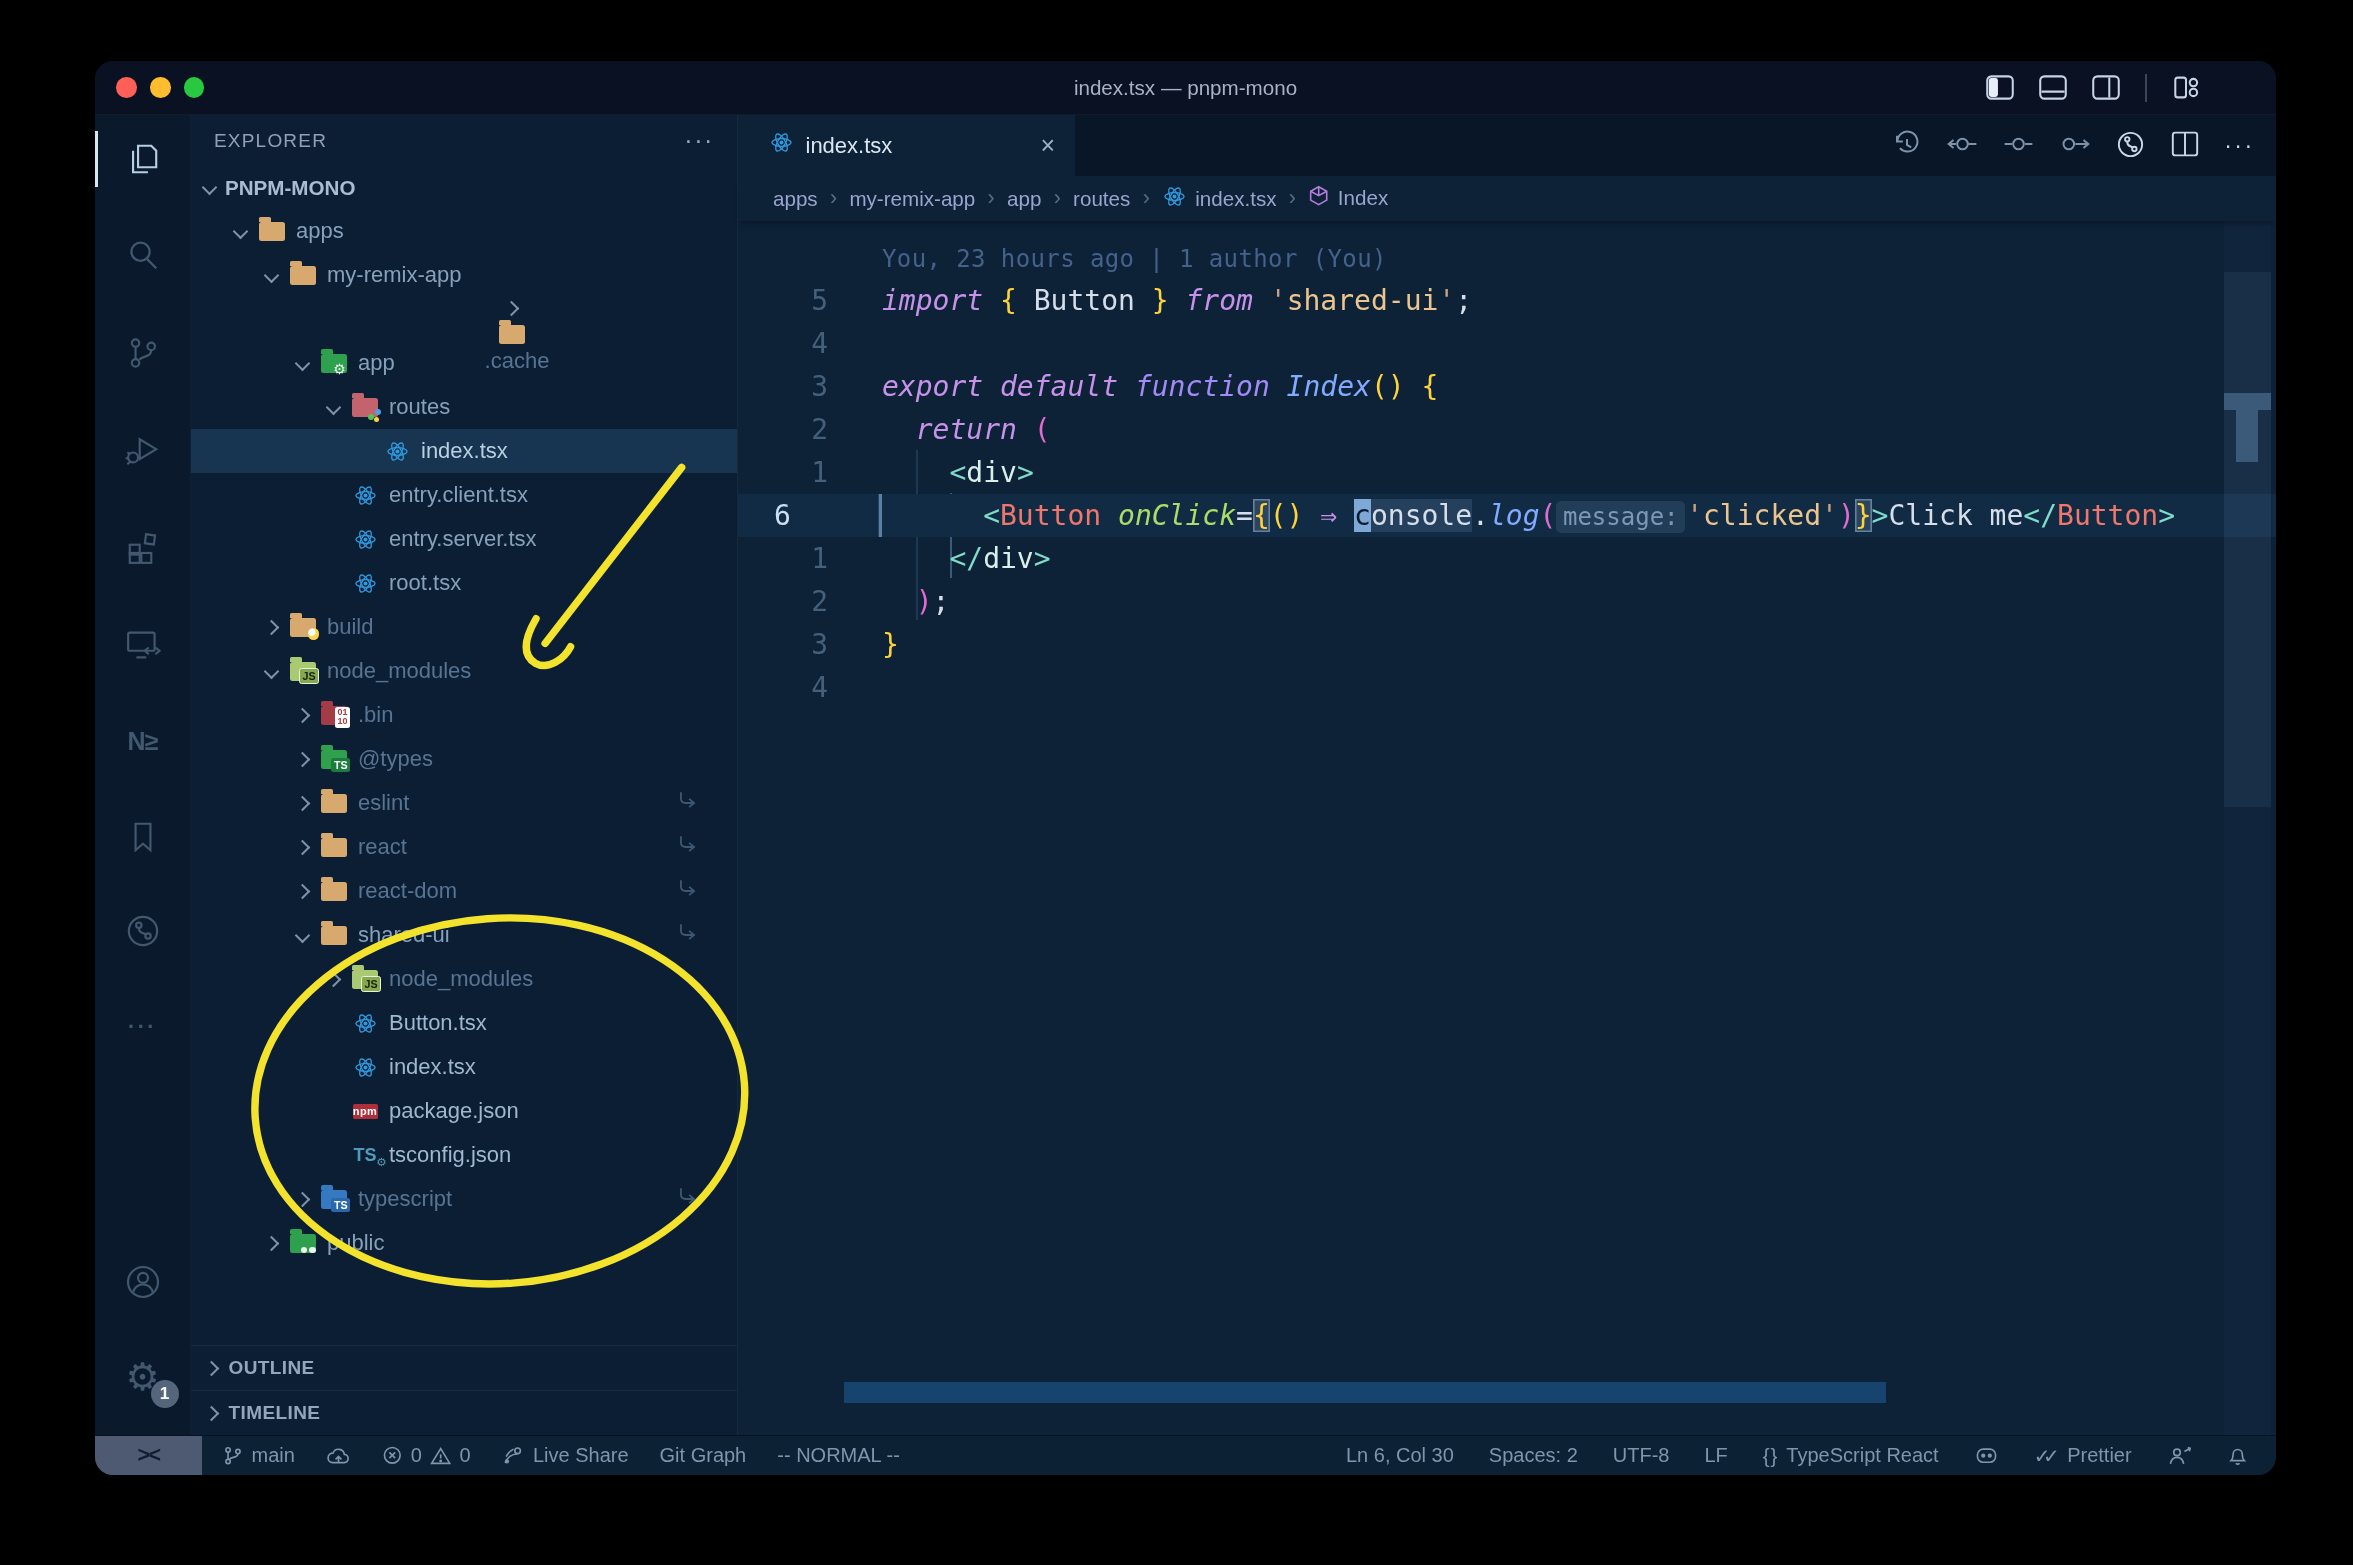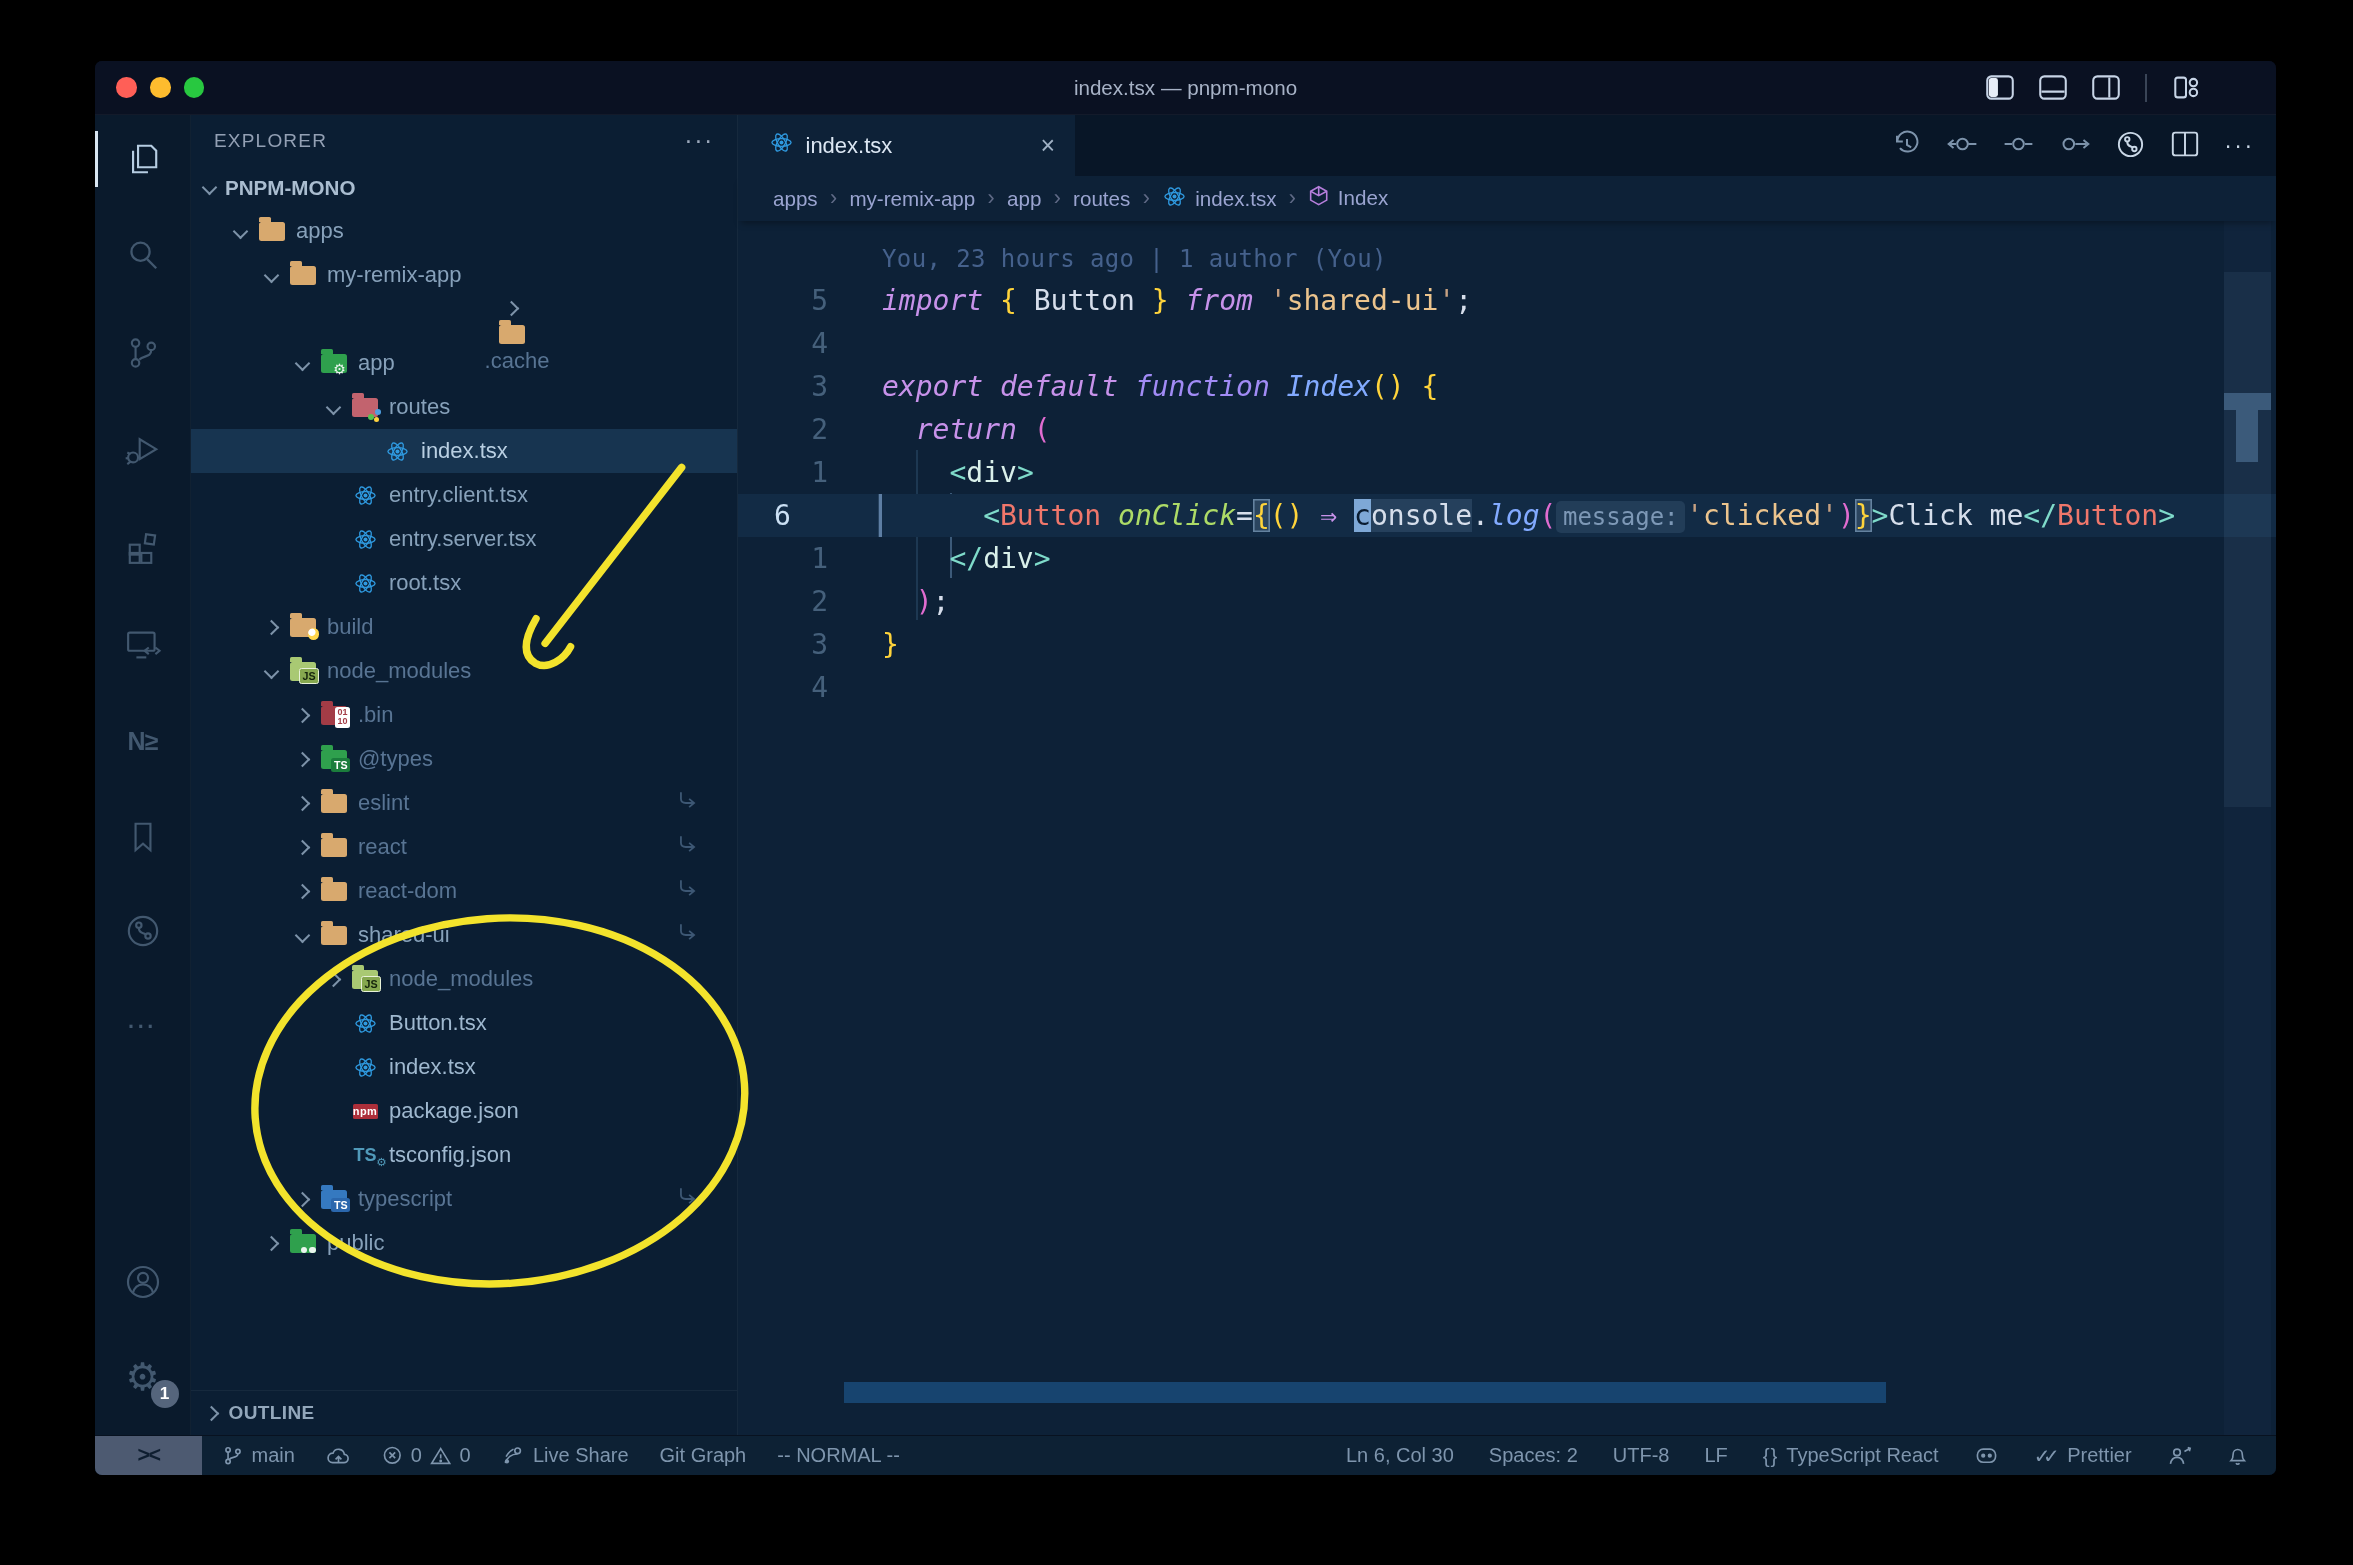--- a/index.html
+++ b/index.html
@@ -1,18 +1,18 @@
 <!DOCTYPE html>
 <html style="font-size:13px"><head>
 <meta charset="utf-8">
 <style>
   html,body{margin:0;padding:0;background:#000;}
   #stage{position:relative;width:2354px;height:1565px;background:#000;overflow:hidden;
          font-family:"Liberation Sans",sans-serif;-webkit-font-smoothing:antialiased;}
-  .window{position:absolute;left:95px;top:61px;width:2181px;height:1414px;border-radius:7px;
+  .window{position:absolute;left:95px;top:61px;width:2181px;height:1414px;border-radius:18px;
           background:#0a1222;overflow:hidden;display:flex;flex-direction:column;
           box-shadow:0 25px 66px rgba(0,0,0,.8);}
   
   .titlebar{height:53px;flex:0 0 53px;position:relative;background:#0a1122;border-bottom:0.8px solid rgba(255,255,255,.04);}
   .lights{position:absolute;left:21.4px;top:0;height:53px;display:flex;align-items:center;gap:13px;}
   .light{width:20.6px;height:20.6px;border-radius:50%;}
   .l-red{background:#ff5f57}.l-yel{background:#febc2e}.l-grn{background:#28c840}
   .win-title{position:absolute;left:0;right:0;top:0;height:53px;display:flex;align-items:center;justify-content:center;
              color:#a7b2c6;font-size:20.6px;}
   .tb-icons{position:absolute;right:76px;top:0;height:53px;display:flex;align-items:center;gap:25px;color:#c7d4e6;}
@@ -549,20 +549,24 @@
                 </span>
               </span>
               <span>public</span>
             </div>
           </div>
         <div class="sb-sections">
           <div class="sb-section">
             <span class="chev"></span>
             <span>OUTLINE</span>
           </div>
+          <div class="sb-section">
+            <span class="chev"></span>
+            <span>TIMELINE</span>
+          </div>
         </div>
       </div>
 
       <div class="editor">
         <div class="tabbar">
           <div class="tab">
             <span>
               <svg width="25" height="23" viewBox="0 0 24 24">
                   <g fill="none" stroke="#2f9ae0" stroke-width="1.4">
                     <ellipse cx="12" cy="12" rx="10" ry="4"></ellipse>

